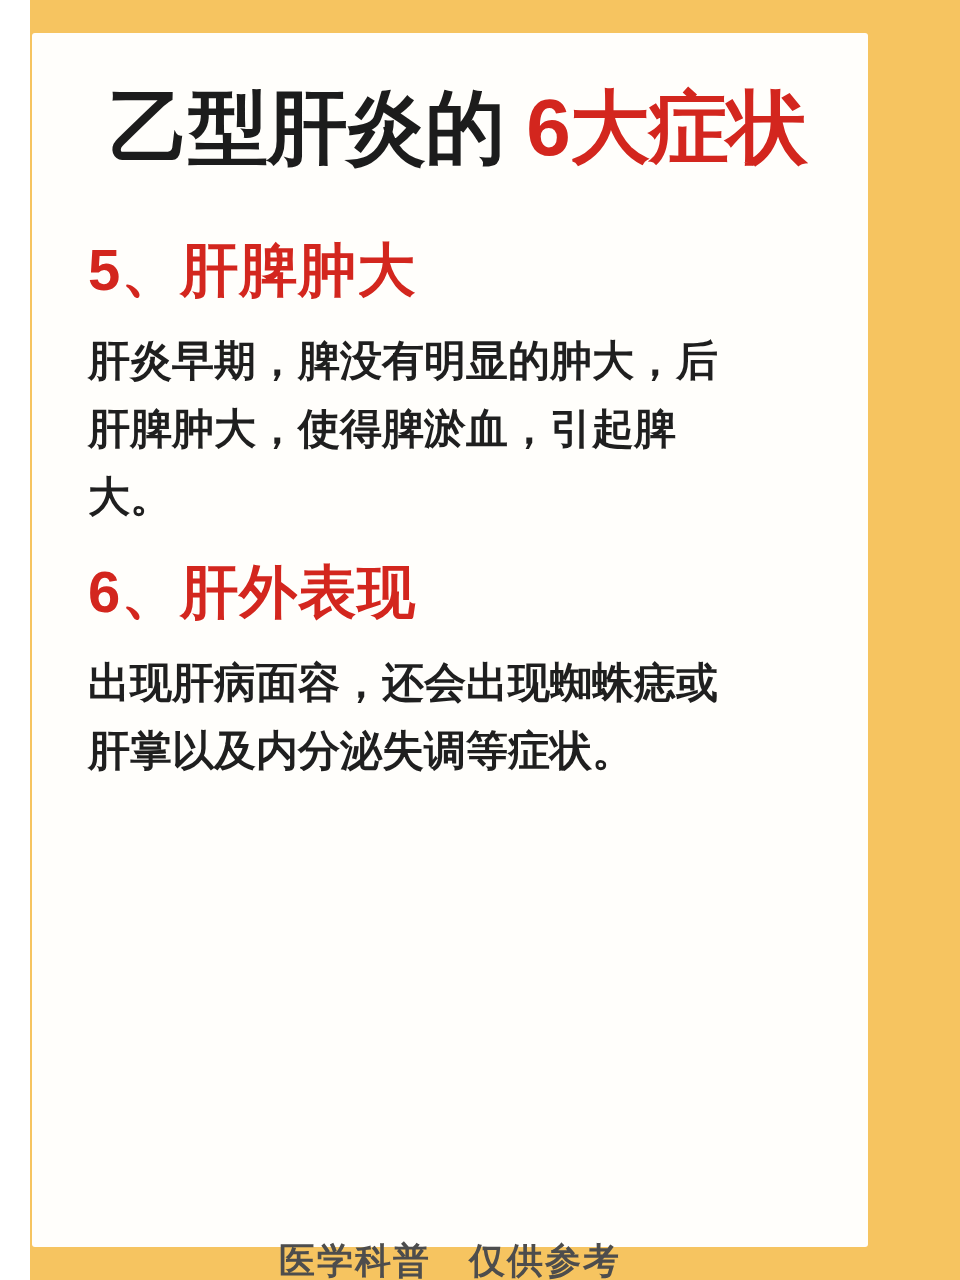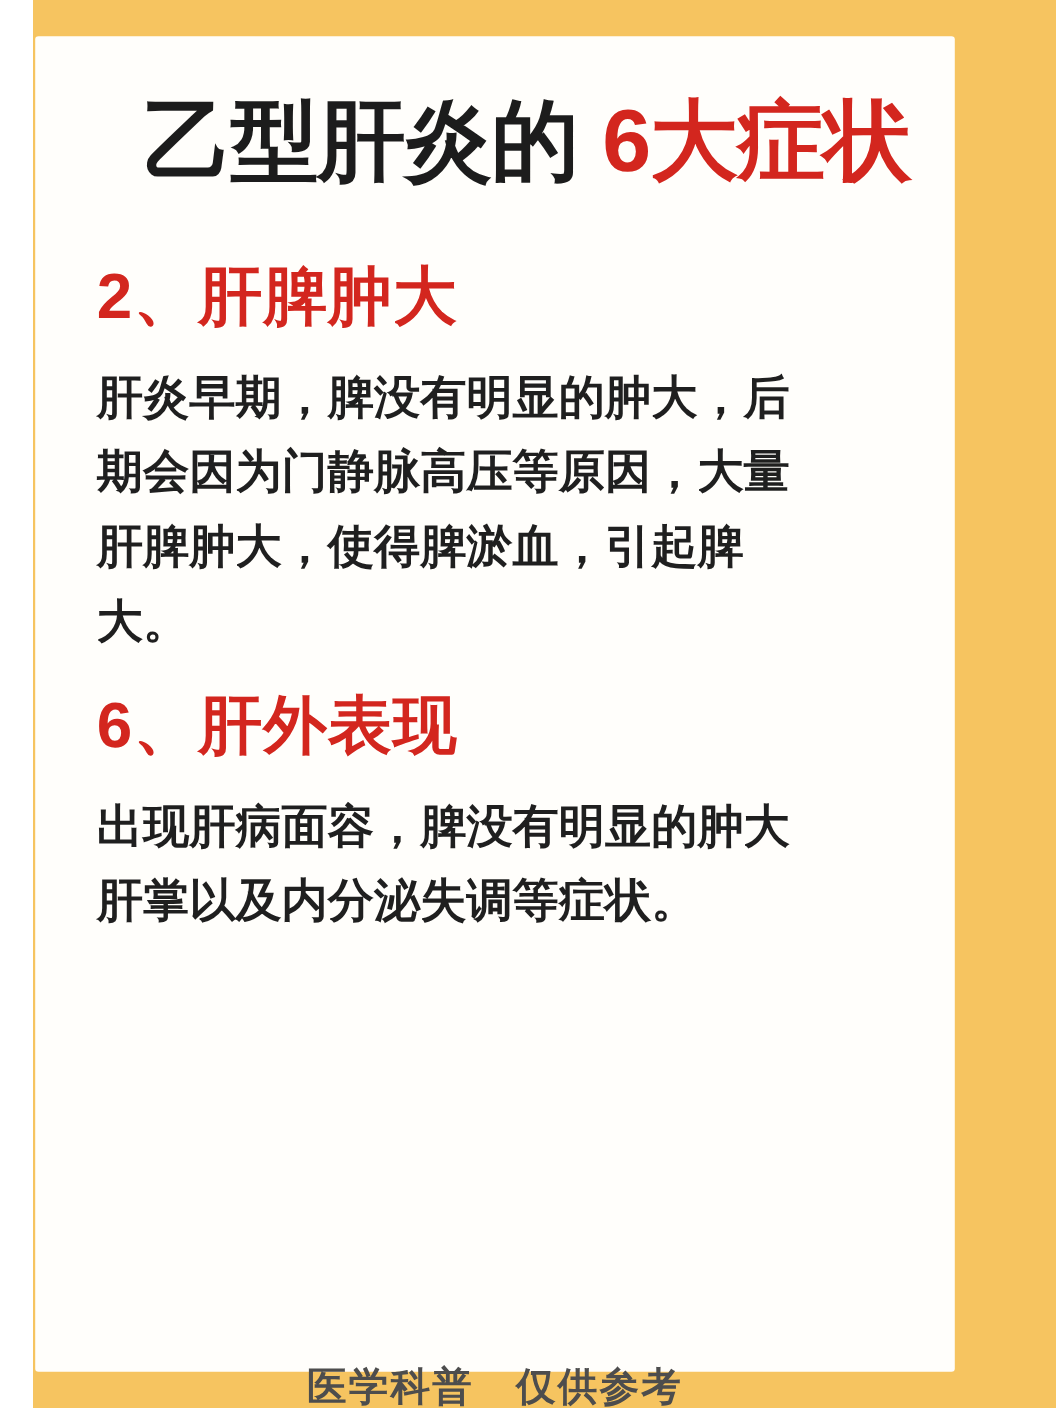--- a/index.html
+++ b/index.html
@@ -28,21 +28,21 @@
   }
 
   .card-inner {
     position: relative;
     width: 100%; height: 100%;
     padding: 0 40px 0 56px;
   }
 
   .title {
     margin-top: 55px;
-    text-align: right;
+    text-align: center;
     font-size: 80px;
     font-weight: 900;
     letter-spacing: -1px;
     line-height: 1.0;
     white-space: nowrap;
     color: #1c1c1c;
   }
   .title .red { color: #d3261e; margin-left: 22px; }
 
   .section-heading {
@@ -82,33 +82,32 @@
 
 <div class="stage">
   <div class="frame"></div>
   <div class="card">
     <div class="card-inner">
 
       <div class="title">
         <span>乙型肝炎的</span><span class="red">6大症状</span>
       </div>
 
-      <div class="section-heading heading-5">2、肝脾肿大</div>
+      <div class="section-heading heading-5">5、肝脾肿大</div>
 
       <div class="para">
         <div class="line">肝炎早期，脾没有明显的肿大，后</div>
-        <div class="line">期会因为门静脉高压等原因，大量</div>
         <div class="line">肝脾肿大，使得脾淤血，引起脾</div>
         <div class="line">大。</div>
       </div>
 
       <div class="section-heading heading-6">6、肝外表现</div>
 
       <div class="para">
-        <div class="line">出现肝病面容，脾没有明显的肿大</div>
+        <div class="line">出现肝病面容，还会出现蜘蛛痣或</div>
         <div class="line">肝掌以及内分泌失调等症状。</div>
       </div>
 
       <div class="footer">医学科普　仅供参考</div>
 
     </div>
   </div>
 </div>
 
 </body></html>

